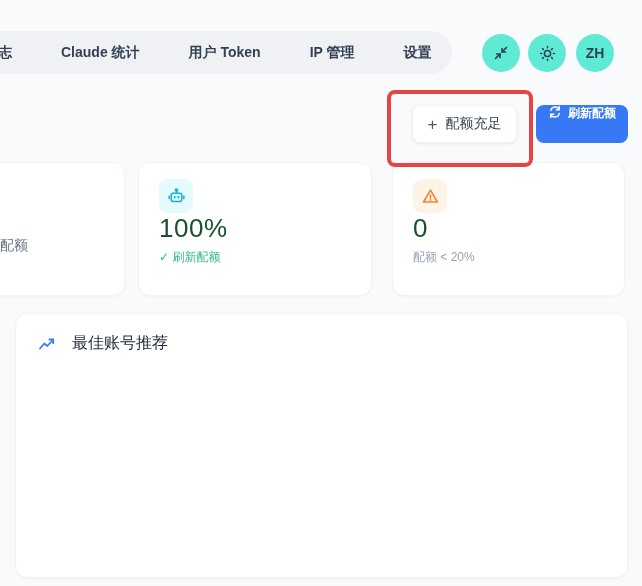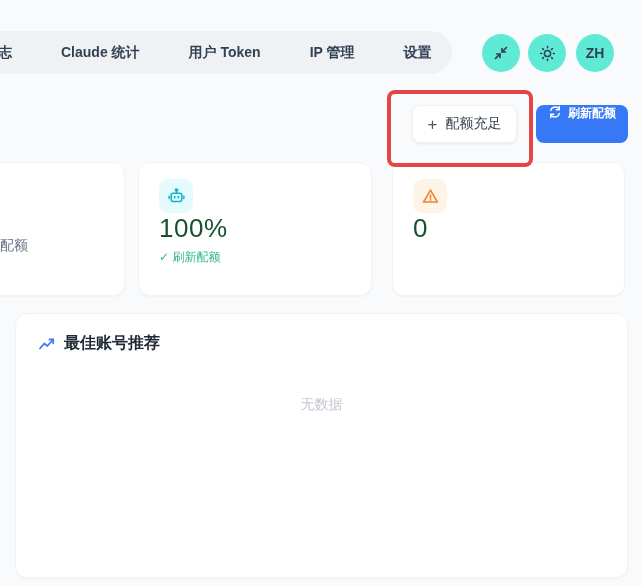--- a/index.html
+++ b/index.html
@@ -72,21 +72,21 @@
   .tile-orange { background: #fdf3e7; }
   .stat-value { font-size: 26px; font-weight: 400; color: #14532d; letter-spacing: .5px; }
   .stat-label { margin-top: 4px; font-size: 14px; color: #667085; }
   .stat-status { margin-top: 5px; font-size: 12px; color: #2bb888; font-weight: 500; }
   .stat-sub { margin-top: 5px; font-size: 12px; color: #98a2b3; }
   .partial-label { position: absolute; left: 119px; top: 74px; font-size: 14px; color: #667085; white-space: nowrap; }
 
   
   .rec-card { left: 15px; top: 313px; width: 613px; height: 265px; padding: 19px 22px; }
   .rec-title-row { display: flex; align-items: center; gap: 8px; }
-  .rec-title { font-size: 16px; font-weight: 700; color: #1f2937; }
+  .rec-title { font-size: 16px; font-weight: 400; color: #1f2937; margin-left: 8px; }
   .empty-text { margin-top: 42px; text-align: center; font-size: 14px; color: #c2c8d0; }
 
   svg { display: block; }
 </style>
 </head>
 <body>
 
 <nav class="abs nav-pill">
   <span class="nav-tab">志</span>
   <span class="nav-tab">Claude 统计</span>
@@ -168,26 +168,26 @@
 
 <div class="abs card stat-card stat-card-right">
   <div class="icon-tile tile-orange">
     <svg width="19" height="19" viewBox="0 0 19 19" fill="none" stroke="#ef8433" stroke-width="1.6" stroke-linecap="round" stroke-linejoin="round">
       <path d="M9.5 3.2 L16.4 15 H2.6 Z"></path>
       <path d="M9.5 8.1 v3"></path>
       <circle cx="9.5" cy="13.1" r=".3" fill="#ef8433"></circle>
     </svg>
   </div>
   <div class="stat-value">0</div>
+  <div class="stat-sub">配额 &lt; 20%</div>
 </div>
 
 <div class="abs card rec-card">
   <div class="rec-title-row">
     <span>
       <svg width="18" height="16" viewBox="0 0 18 16" fill="none" stroke="#3e7bfa" stroke-width="1.8" stroke-linecap="round" stroke-linejoin="round">
         <path d="M2 12.5 L6.3 7.5 L9.3 10 L15.2 3.5"></path>
         <path d="M11.4 3.5 H15.2 V7.3"></path>
       </svg>
     </span>
     <span class="rec-title">最佳账号推荐</span>
   </div>
-  <div class="empty-text">无数据</div>
 </div>
 
 </body></html>

